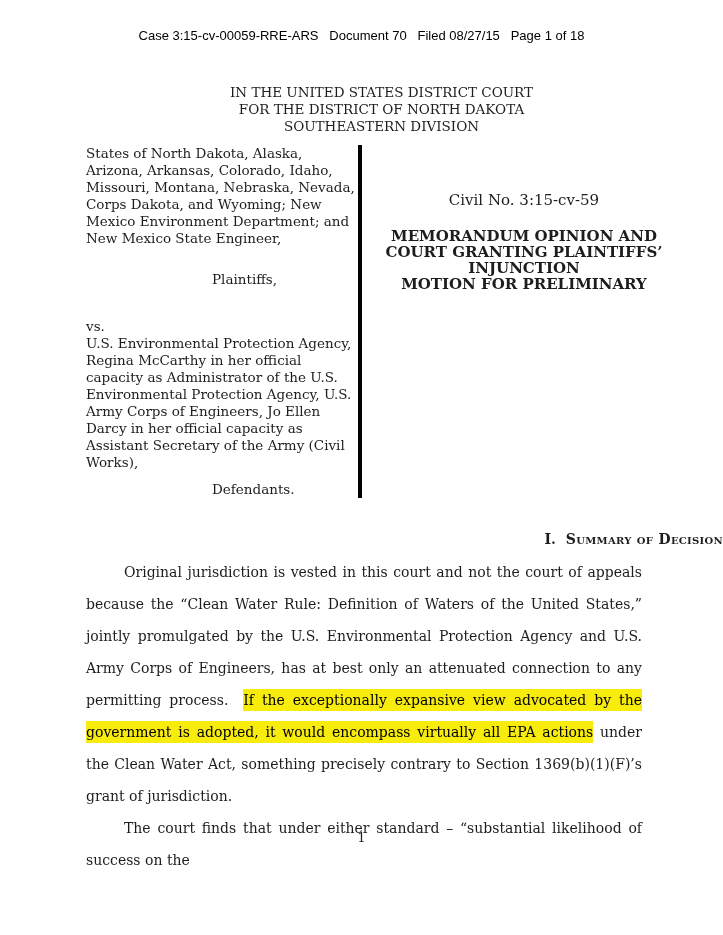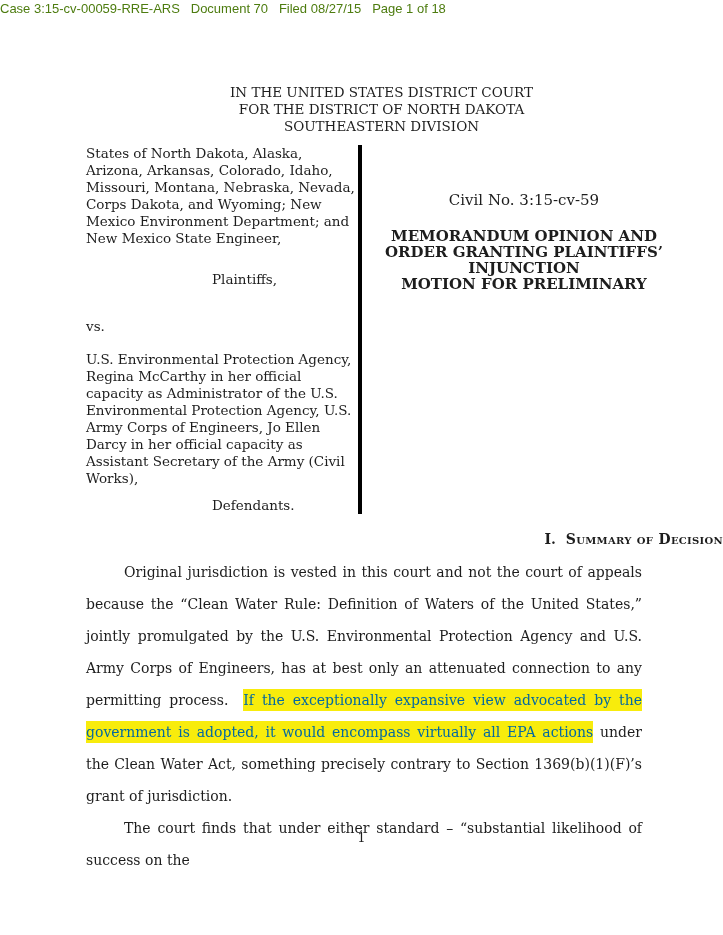--- a/index.html
+++ b/index.html
@@ -7,27 +7,27 @@
     position: relative;
     width: 723px;
     height: 935px;
     background: #ffffff;
     font-family: "DejaVu Serif", serif;
     color: #1d1d1d;
     overflow: hidden;
   }
   .ecf-header {
     position: absolute;
-    top: 1px;
+    top: 28px;
     left: 0;
     right: 0;
-    text-align: left;
+    text-align: center;
     font-family: "Liberation Sans", sans-serif;
     font-size: 13px;
-    color: #4d7c0f;
+    color: #000000;
     white-space: pre;
   }
   .court-heading {
     position: absolute;
     top: 84px;
     left: 0;
     right: 0;
     text-align: center;
     font-size: 13.5px;
     line-height: 17px;
@@ -52,21 +52,21 @@
   .caption-right {
     width: 300px;
     margin-left: 12px;
     padding-top: 47px;
     text-align: center;
     font-size: 15px;
     line-height: 16px;
   }
   .party-label { padding-left: 126px; margin-top: 24px; }
   .versus { margin-top: 30px; }
-  .defendants-block { margin-top: 16px; }
+  .defendants-block { }
   .defendants-label { margin-top: 10px; }
   .order-title { font-weight: bold; margin-top: 20px; }
   .section-heading {
     position: absolute;
     top: 531px;
     left: 0;
     right: 0;
     text-align: right;
     font-weight: bold;
     font-size: 14px;
@@ -77,21 +77,21 @@
     top: 556px;
     left: 86px;
     width: 556px;
     font-size: 14px;
     line-height: 32px;
     text-align: justify;
   }
   .body-text p { margin: 0; text-indent: 38px; }
   mark.hl {
     background: #f8ec0c;
-    color: #0369a1;
+    color: #000000;
     padding: 3px 0;
     margin-left: 7px;
   }
   .page-number {
     position: absolute;
     top: 830px;
     left: 0;
     right: 0;
     text-align: center;
     font-size: 12.5px;
@@ -116,21 +116,21 @@
       <div class="party-label">Plaintiffs,</div>
       <div class="versus">vs.</div>
       <div class="party-block defendants-block">U.S. Environmental Protection Agency, Regina McCarthy in her official capacity as Administrator of the U.S. Environmental Protection Agency, U.S. Army Corps of Engineers, Jo Ellen Darcy in her official capacity as Assistant Secretary of the Army (Civil Works),</div>
       <div class="party-label defendants-label">Defendants.</div>
     </div>
     <div class="caption-divider"></div>
     <div class="caption-right">
       <div class="civil-no">Civil No. 3:15-cv-59</div>
       <div class="order-title">
         <div>MEMORANDUM OPINION AND</div>
-        <div>ORDER GRANTING PLAINTIFFS’</div>
+        <div>COURT GRANTING PLAINTIFFS’</div>
         <div>INJUNCTION</div>
         <div>MOTION FOR PRELIMINARY</div>
       </div>
     </div>
   </div>
 
   <div class="section-heading">
     <span class="sh-num">I.</span>&nbsp;
     <span class="sh-title">Summary of Decision</span>
   </div>

